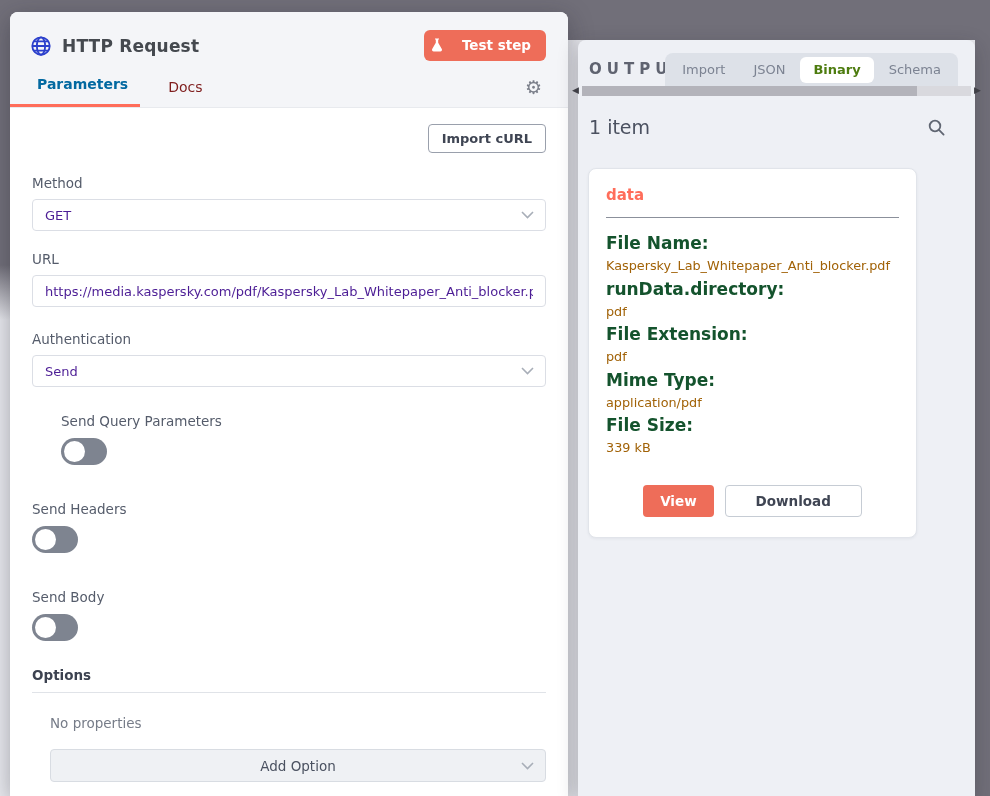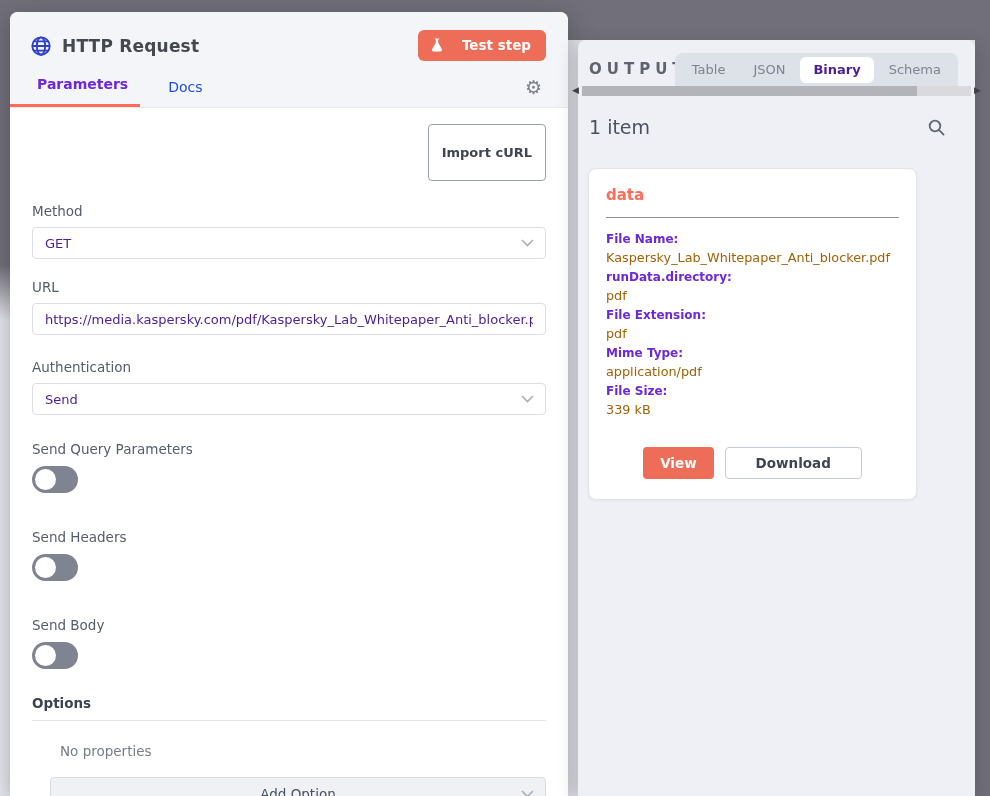--- a/index.html
+++ b/index.html
@@ -24,38 +24,38 @@
     overflow:hidden;
   }
   .node-header { background:#f4f5f8; padding:18px 20px 0 20px; border-bottom:1px solid #e8eaee; }
   .node-title-row { display:flex; align-items:center; position:relative; height:32px; }
   .globe-icon { width:22px; height:22px; margin-right:10px; flex:0 0 auto; }
   .node-title { font-size:17px; font-weight:700; color:#45494f; letter-spacing:.2px; }
   .test-step-btn {
     position:absolute; right:2px; top:0px;
     background:#ee6d59; color:#fff; border:none; border-radius:6px;
     font-family:inherit; font-size:13.5px; font-weight:600;
-    padding:7px 15px 8px 13px; display:flex; align-items:center; gap:19px; cursor:pointer;
+    padding:7px 15px 8px 7px; display:flex; align-items:center; gap:19px; cursor:pointer;
   }
   .tabs-row { display:flex; align-items:flex-end; margin-top:14px; position:relative; }
-  .tab { font-size:14px; padding-bottom:12px; cursor:pointer; color:#1d4ed8; }
+  .tab { font-size:14px; padding-bottom:12px; cursor:pointer; color:#7f1d1d; }
   .tab.active {
-    color:#6d28d9; font-weight:600;
+    color:#0369a1; font-weight:600;
     margin-left:-20px; padding-left:27px; padding-right:12px;
     border-bottom:3px solid #ff6d5a;
   }
   .tab.inactive { margin-left:28px; }
   .gear-icon { position:absolute; right:6px; bottom:10px; font-size:19px; color:#7b7f8a; cursor:pointer; line-height:1; }
 
   .node-body { padding:16px 22px 20px 22px; }
   .import-row { display:flex; justify-content:flex-end; margin-bottom:22px; }
   .import-curl-btn {
     background:#fff; border:1px solid #9aa0ac; border-radius:4px;
     font-family:inherit; font-size:13px; font-weight:600; color:#3f4553;
-    padding:20px 13px; cursor:pointer;
+    padding:6px 13px; cursor:pointer;
   }
   .form-group { margin-bottom:20px; }
   .form-label { font-size:13.5px; color:#555c6b; margin-bottom:8px; }
   .select-box, .text-input {
     position:relative; width:100%; height:32px;
     border:1px solid #dbdee5; border-radius:4px; background:#fff;
     display:flex; align-items:center; padding:0 12px;
     font-size:13px; color:#4c1d95;
   }
   .text-input { font-family:inherit; }
@@ -69,21 +69,21 @@
   }
   .toggle .knob {
     position:absolute; left:3px; top:3px; width:21px; height:21px;
     border-radius:50%; background:#fff;
   }
 
   .options-heading {
     font-size:13.5px; font-weight:700; color:#3c4250;
     padding-bottom:9px; border-bottom:1px solid #e0e3e8; margin-top:26px;
   }
-  .no-properties { margin:22px 0 18px 28px; font-size:13.5px; color:#767c88; }
+  .no-properties { margin:22px 0 18px 18px; font-size:13.5px; color:#767c88; }
   .add-option-btn {
     position:relative; margin-left:18px; width:calc(100% - 18px); height:33px;
     background:#eff1f4; border:1px solid #d8dce2; border-radius:4px;
     display:flex; align-items:center; justify-content:center;
     font-size:13.5px; color:#4a5160; cursor:pointer;
   }
 
   
   .output-panel {
     position:absolute; left:578px; top:40px; width:397px; height:756px;
@@ -92,40 +92,40 @@
   }
   .output-header { position:relative; height:46px; }
   .output-title-wrap { position:absolute; left:11px; top:20px; display:flex; align-items:center; gap:9px; }
   .output-title { font-size:15px; font-weight:600; letter-spacing:5px; color:#5f6370; }
   .out-tabs {
     position:absolute; right:17px; top:13px;
     background:#dde1e8; border-radius:8px 8px 0 0; padding:4px 4px 8px 4px;
     display:flex; gap:2px;
   }
   .out-tab { font-size:13px; color:#7c8392; padding:5px 13px 6px; border-radius:6px; cursor:pointer; }
-  .out-tab.active { background:#ffffff; color:#4c1d95; font-weight:600; }
+  .out-tab.active { background:#ffffff; color:#4d7c0f; font-weight:600; }
 
   .hscroll-row { position:absolute; left:-7px; top:44px; width:411px; height:13px; display:flex; align-items:center; }
   .scroll-arrow { font-size:9px; color:#3f3f46; line-height:1; flex:0 0 auto; cursor:pointer; padding:0 1px; }
   .scroll-track { flex:1; height:10px; background:#d9d9de; position:relative; margin:0 2px; }
   .scroll-thumb { position:absolute; left:0; top:0; height:10px; width:86%; background:#b3b3ba; cursor:grab; }
 
   .items-row { position:absolute; left:11px; right:30px; top:76px; display:flex; align-items:center; justify-content:space-between; }
   .items-count { font-size:19px; color:#4b5160; }
   .search-icon { cursor:pointer; }
 
   .binary-card {
     position:absolute; left:10px; top:128px; width:329px;
     background:#fff; border:1px solid #e1e4ea; border-radius:8px;
     box-shadow:0 1px 3px rgba(40,45,60,.06);
     padding:17px 17px 20px 17px;
   }
   .binary-key { font-size:15px; font-weight:600; color:#ff6d5a; }
   .binary-divider { border:none; border-top:1px solid #8b909b; margin:13px 0 12px 0; }
-  .meta-label { font-size:12px; font-weight:700; color:#6d28d9; line-height:1.53; }
+  .meta-label { font-size:17px; font-weight:700; color:#14532d; line-height:1.53; }
   .meta-value { font-size:12.8px; color:#a16207; line-height:1.53; word-break:break-all; }
   .card-buttons { display:flex; justify-content:center; gap:11px; margin-top:27px; }
   .view-btn {
     background:#ee6d59; color:#fff; border:none; border-radius:4px;
     font-family:inherit; font-size:13.5px; font-weight:600; padding:7px 17px; cursor:pointer;text-align:right;
   }
   .download-btn {
     background:#fff; color:#3f4553; border:1px solid #c6ccd4; border-radius:4px;
     font-family:inherit; font-size:13.5px; font-weight:600; padding:7px 30px; cursor:pointer;
   }
@@ -185,21 +185,21 @@
     <div class="form-group" style="margin-top:24px;">
       <div class="form-label">Authentication</div>
       <div class="select-box">
         <span>Send</span>
         <svg class="chevron" width="13" height="8" viewBox="0 0 13 8" fill="none" stroke="#a8aeb8" stroke-width="1.6">
             <polyline points="1,1 6.5,6.5 12,1"></polyline>
           </svg>
       </div>
     </div>
 
-    <div class="toggle-group" style="margin-top:26px;">
+    <div class="toggle-group" style="margin-top:26px;margin-left:29px;">
       <div class="form-label">Send Query Parameters</div>
       <div class="toggle">
           <div class="knob"></div>
         </div>
     </div>
     <div class="toggle-group" style="margin-top:36px;">
       <div class="form-label">Send Headers</div>
       <div class="toggle">
           <div class="knob"></div>
         </div>
@@ -226,21 +226,21 @@
 <div class="output-panel">
   <div class="output-header">
     <div class="output-title-wrap">
       <span class="output-title">OUTPUT</span>
       <svg width="17" height="17" viewBox="0 0 17 17">
         <circle cx="8.5" cy="8.5" r="8.5" fill="#27a463"></circle>
         <polyline points="4.6,8.8 7.3,11.4 12.4,5.8" fill="none" stroke="#ffffff" stroke-width="1.8" stroke-linecap="round" stroke-linejoin="round"></polyline>
       </svg>
     </div>
     <div class="out-tabs">
-      <div class="out-tab">Table</div>
+      <div class="out-tab">Import</div>
       <div class="out-tab">JSON</div>
       <div class="out-tab active">Binary</div>
       <div class="out-tab">Schema</div>
     </div>
   </div>
 
   <div class="hscroll-row">
     <span class="scroll-arrow">◀</span>
     <div class="scroll-track">
       <div class="scroll-thumb"></div>

